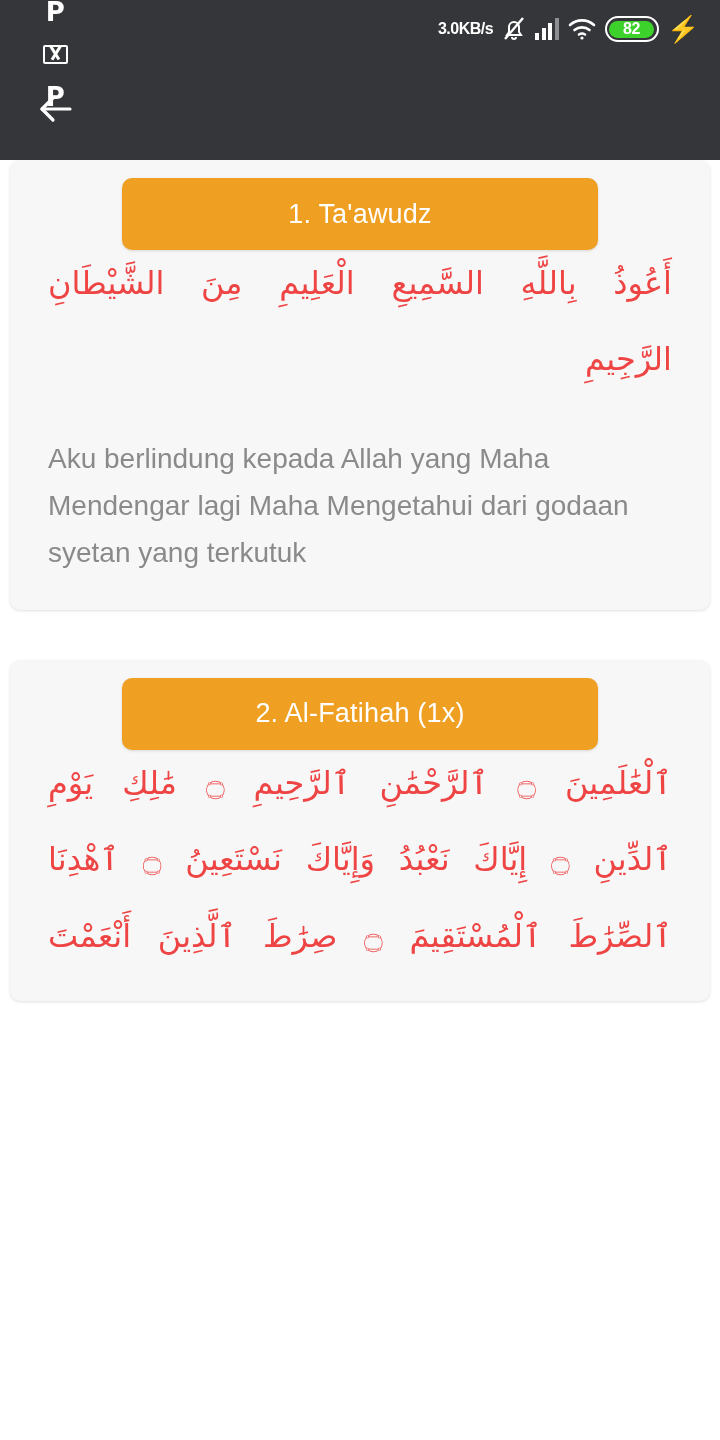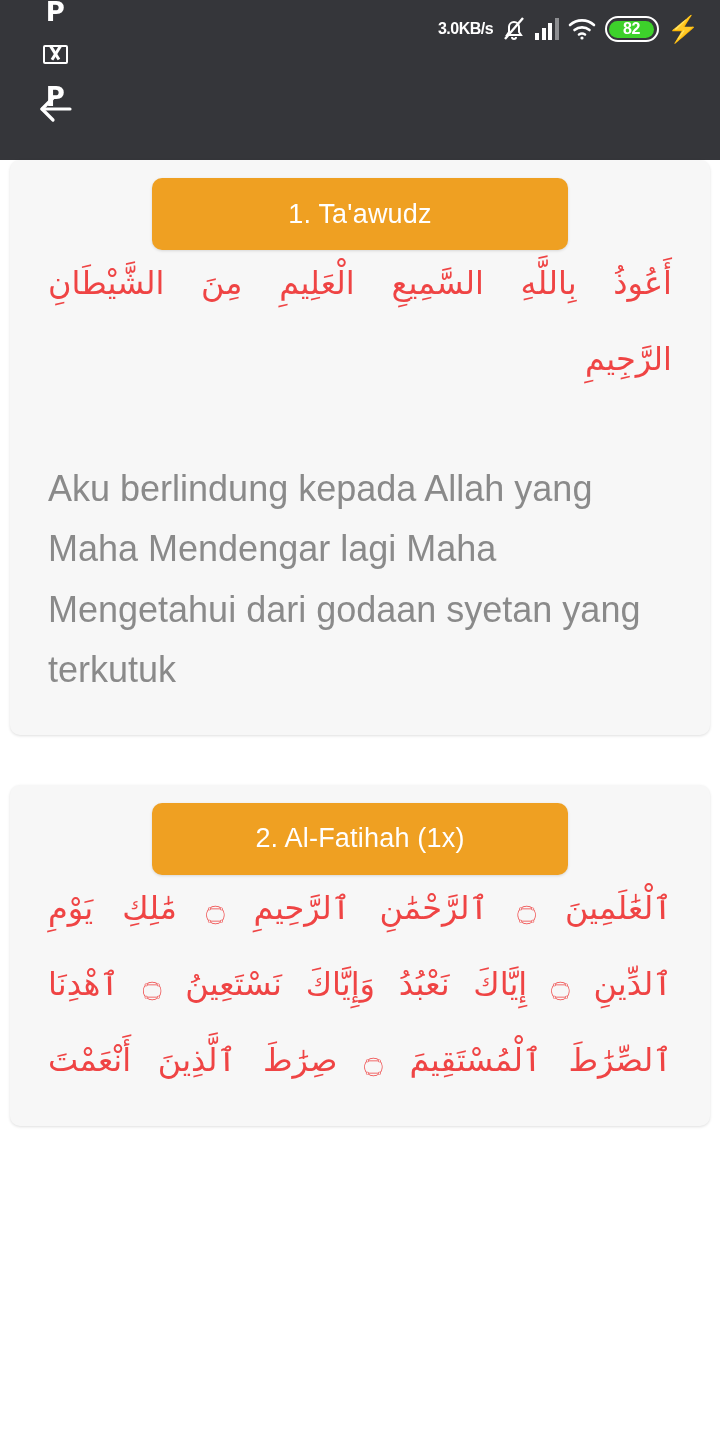--- a/index.html
+++ b/index.html
@@ -69,35 +69,35 @@
 
   .section { position:relative; margin-bottom:50px; }
   .card {
     background:#F7F7F7; border-radius:10px;
     margin:0 10px; padding:78px 30px 34px 30px;
     box-shadow:0 1px 3px rgba(0,0,0,0.13);
   }
   .badge {
     position:absolute; top:18px; left:50%; transform:translateX(-50%);
     background:#EFA022; color:#ffffff;
-    width:416px; height:72px; border-radius:10px;
+    width:476px; height:72px; border-radius:10px;
     display:flex; align-items:center; justify-content:center;
     font-size:27px; letter-spacing:0.2px; z-index:3;
     box-shadow:0 1px 3px rgba(0,0,0,0.13);
   }
   .arabic {
     direction:rtl; text-align:justify; text-align-last:justify;
     font-family:"DejaVu Sans", "Liberation Sans", sans-serif;
     font-size:32px; line-height:1.95; color:#ef4444;
     padding:14px 8px 0 8px;
   }
   .arabic.single { text-align-last:right; }
   .translation {
-    margin-top:68px; padding:0 8px;
-    font-size:36px; line-height:1.68; color:#8a8a8a;
+    margin-top:44px; padding:0 8px;
+    font-size:28px; line-height:1.68; color:#8a8a8a;
   }
 </style>
 </head>
 <body>
 
 <div id="screen">
 
   <div class="statusbar">
     <div class="sb-left">
       <span class="sb-clock">10:27</span>

